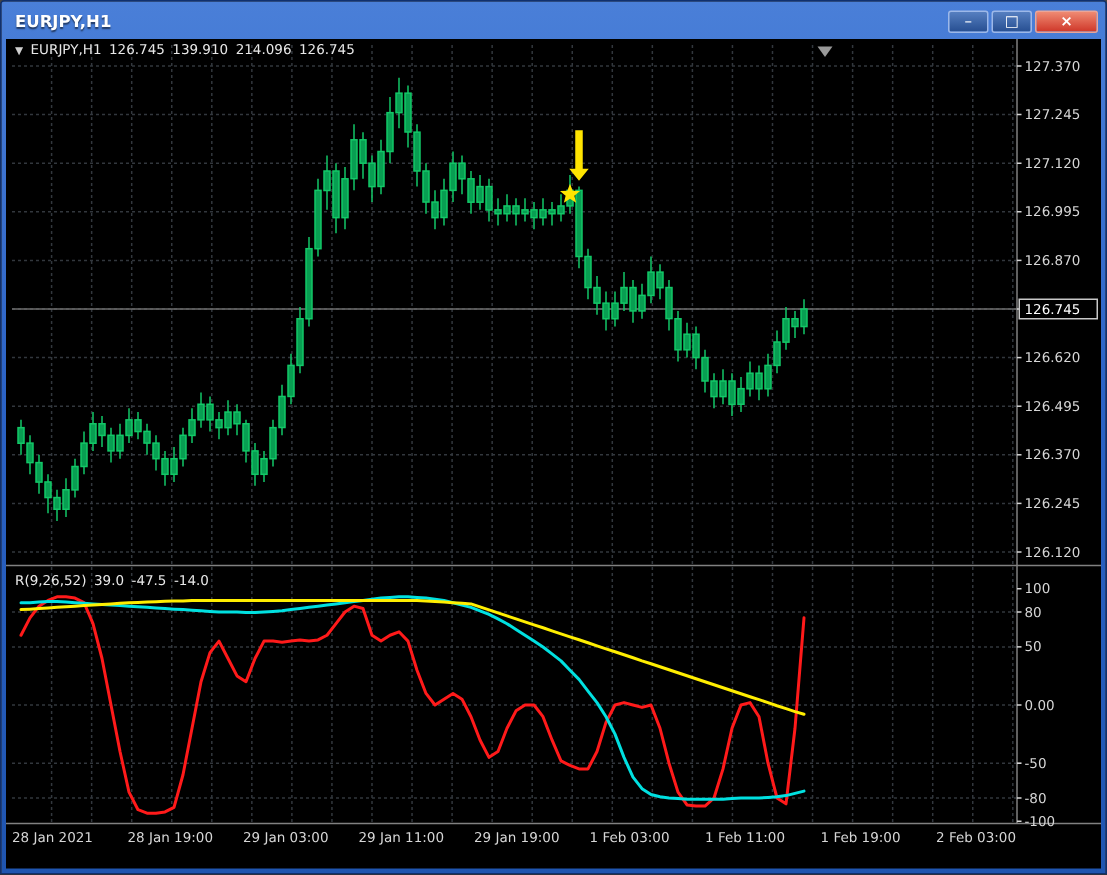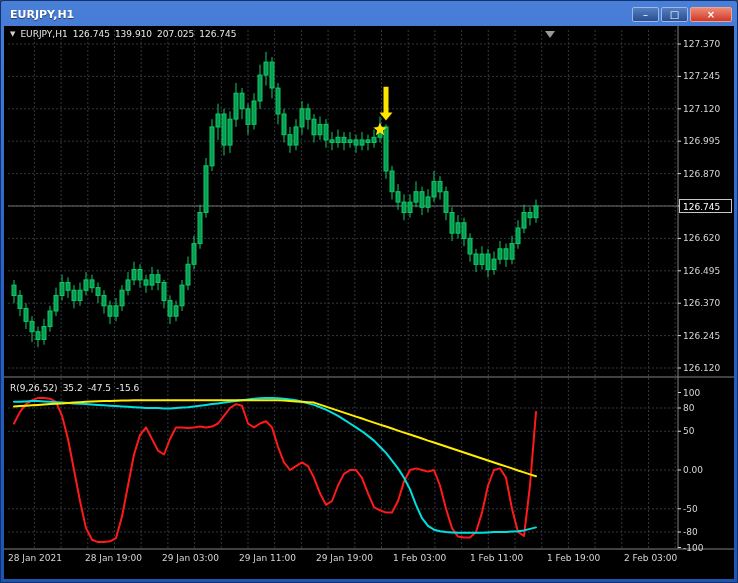--- a/index.html
+++ b/index.html
@@ -323,24 +323,24 @@
           <text x="543" y="535">1 Feb 19:00</text>
           <text x="620" y="535">2 Feb 03:00</text>
         </g>
       </svg>
 
     <div class="pane-header main-header">
       <span class="glyph">▼</span>
       <span>EURJPY,H1</span>
       <span>126.745</span>
       <span>139.910</span>
-      <span>207.025</span>
+      <span>214.096</span>
       <span>126.745</span>
     </div>
 
     <div class="pane-header ind-header">
       <span>R(9,26,52)</span>
-      <span>35.2</span>
+      <span>39.0</span>
       <span>-47.5</span>
-      <span>-15.6</span>
+      <span>-14.0</span>
     </div>
   </div>
 </div>
 
 </body></html>

